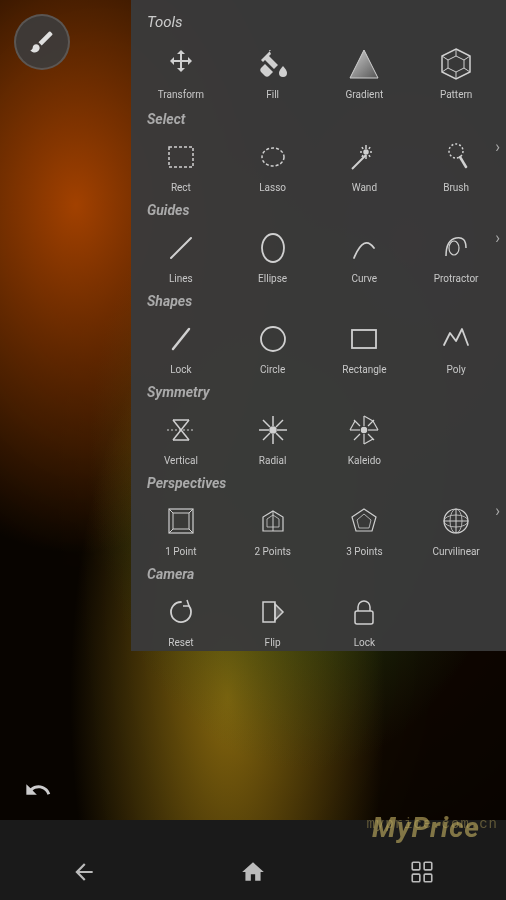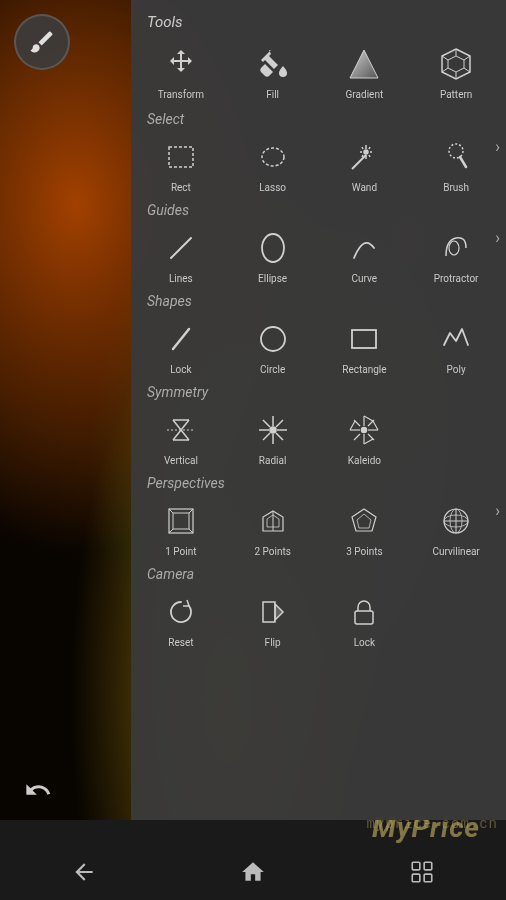--- a/index.html
+++ b/index.html
@@ -74,32 +74,33 @@
       color: #ddd;
       font-size: 22px;
     }
 
     
     .tools-panel {
       position: absolute;
       top: 0;
       right: 0;
       width: 375px;
-      height: 820px;
+      height: 651px;
       background: rgba(58,58,58,0.97);
       z-index: 5;
       overflow-y: auto;
       padding-bottom: 10px;
     }
 
     .section-label {
       color: #aaa;
       font-style: italic;
       font-size: 14px;
       padding: 8px 16px 4px 16px;
+      font-weight: bold;
     }
 
     .tools-grid {
       display: grid;
       grid-template-columns: repeat(4, 1fr);
       padding: 0 4px;
     }
 
     .tool-item {
       display: flex;

